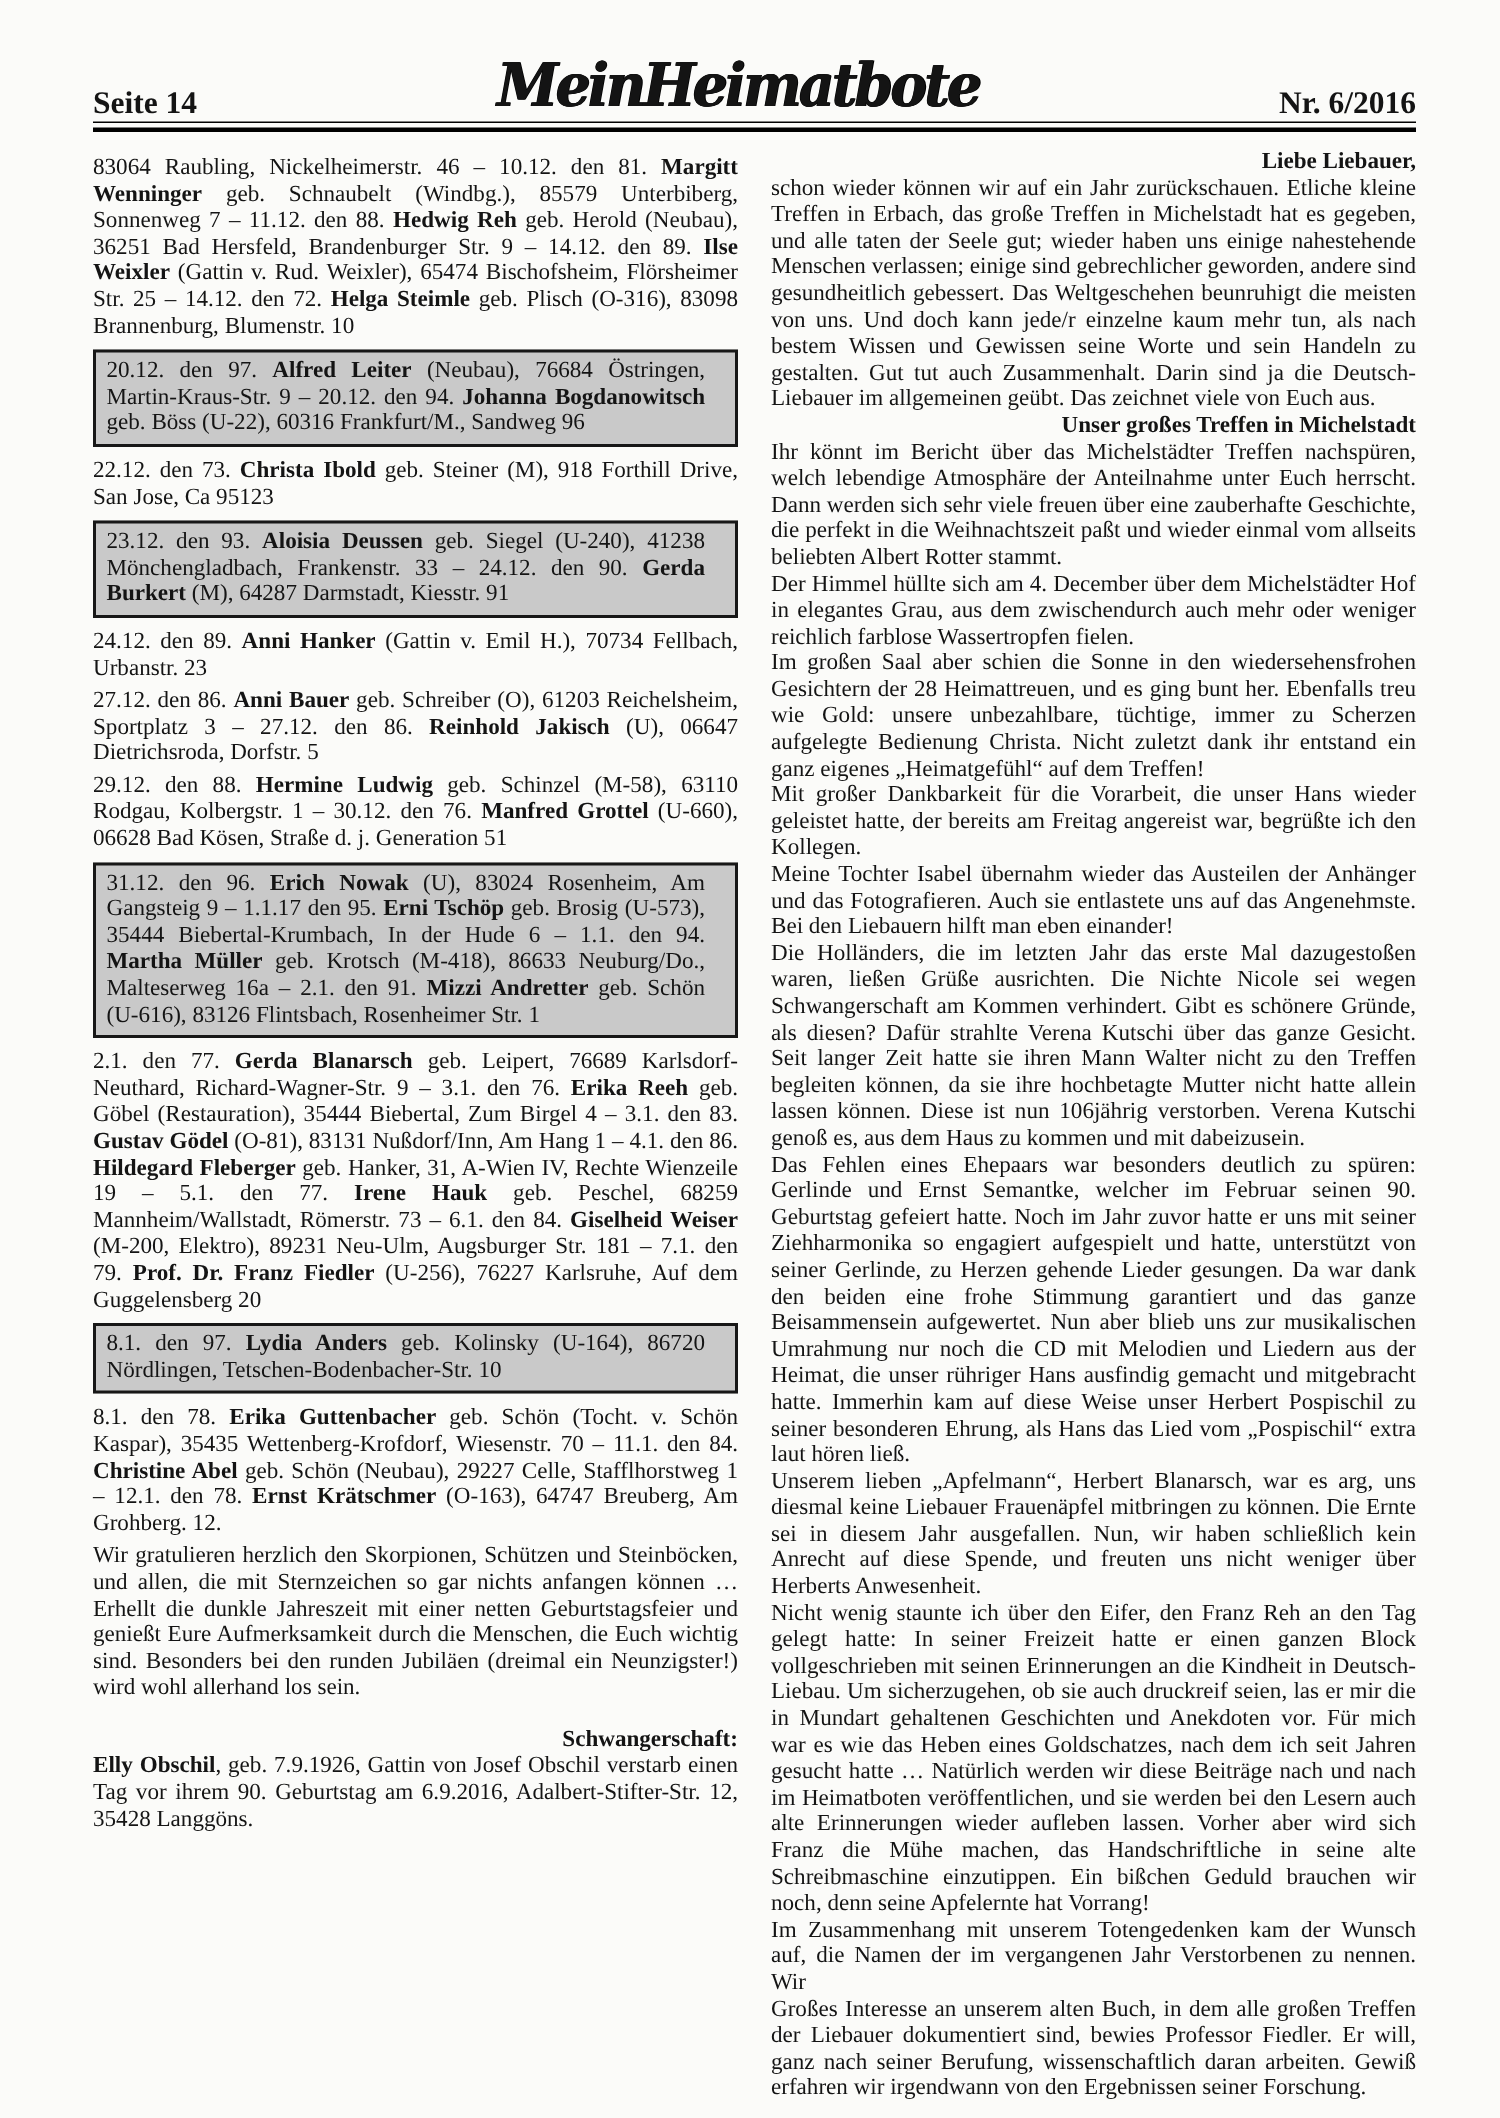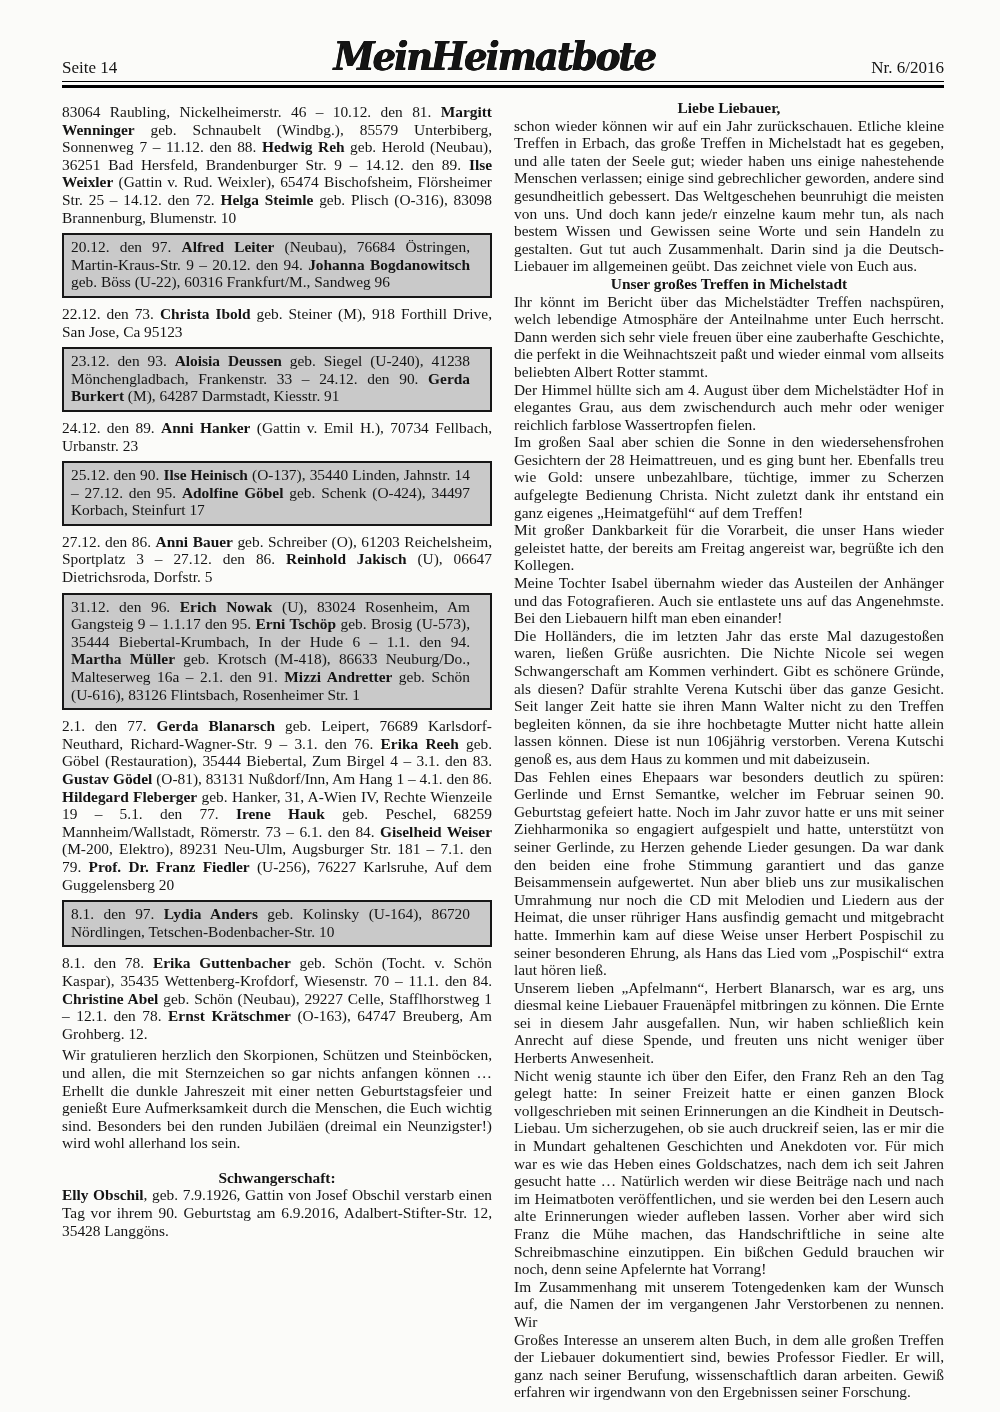--- a/index.html
+++ b/index.html
@@ -11,21 +11,21 @@
     overflow:hidden;
   }
   .page { padding:38px 56px 0 62px; }
 
   
   .header-row {
     display:flex; align-items:flex-end; justify-content:space-between;
     height:40px;
   }
   .page-label, .issue-label {
-    font-size:17px; line-height:20px; white-space:nowrap;
+    font-size:21px; line-height:20px; white-space:nowrap;font-weight:bold;
   }
   .masthead {
     font-family:"DejaVu Serif","Liberation Serif",serif;
     font-weight:bold; font-style:italic;
     font-size:37px; line-height:40px;
     letter-spacing:-2px;
     transform:scaleY(1.08);
     transform-origin:bottom center;
     text-shadow:0.6px 0 0 #000, -0.3px 0 0 #000;
     white-space:nowrap;
@@ -44,21 +44,21 @@
     text-align:justify;
     text-justify:inter-word;
   }
   .entry { margin:4px 0; }
   .box {
     background:#c9c9c9;
     border:2px solid #171717;
     padding:3px 20px 5px 7px;
     margin:7px 0;
   }
-  .heading { font-weight:bold; text-align:center; }
+  .heading { font-weight:bold; text-align:right; }
   .spacer { height:17px; }
   .blk b { font-weight:bold; }
 </style>
 </head>
 <body>
 
 <div class="page">
 
   <div class="header-row">
     <div class="page-label">Seite 14</div>
@@ -68,37 +68,37 @@
   <div class="rule-thin"></div>
   <div class="rule-thick"></div>
 
   <div class="columns">
     <div class="col" id="col-left">
         <p class="blk entry">83064 Raubling, Nickelheimerstr. 46 – 10.12. den 81. <b>Margitt Wenninger</b> geb. Schnaubelt (Windbg.), 85579 Unterbiberg, Sonnenweg 7 – 11.12. den 88. <b>Hedwig Reh</b> geb. Herold (Neubau), 36251 Bad Hersfeld, Brandenburger Str. 9 – 14.12. den 89. <b>Ilse Weixler</b> (Gattin v. Rud. Weixler), 65474 Bischofsheim, Flörsheimer Str. 25 – 14.12. den 72. <b>Helga Steimle</b> geb. Plisch (O-316), 83098 Brannenburg, Blumenstr. 10</p>
         <p class="blk box">20.12. den 97. <b>Alfred Leiter</b> (Neubau), 76684 Östringen, Martin-Kraus-Str. 9 – 20.12. den 94. <b>Johanna Bogdanowitsch</b> geb. Böss (U-22), 60316 Frankfurt/M., Sandweg 96</p>
         <p class="blk entry">22.12. den 73. <b>Christa Ibold</b> geb. Steiner (M), 918 Forthill Drive, San Jose, Ca 95123</p>
         <p class="blk box">23.12. den 93. <b>Aloisia Deussen</b> geb. Siegel (U-240), 41238 Mönchengladbach, Frankenstr. 33 – 24.12. den 90. <b>Gerda Burkert</b> (M), 64287 Darmstadt, Kiesstr. 91</p>
         <p class="blk entry">24.12. den 89. <b>Anni Hanker</b> (Gattin v. Emil H.), 70734 Fellbach, Urbanstr. 23</p>
-        <p class="blk box">25.12. den 90. <b>Ilse Heinisch</b> (O-137), 35440 Linden, Jahnstr. 14 – 27.12. den 95. <b>Adolfine Göbel</b> geb. Schenk (O-424), 34497 Korbach, Steinfurt 17</p>
         <p class="blk entry">27.12. den 86. <b>Anni Bauer</b> geb. Schreiber (O), 61203 Reichelsheim, Sportplatz 3 – 27.12. den 86. <b>Reinhold Jakisch</b> (U), 06647 Dietrichsroda, Dorfstr. 5</p>
+        <p class="blk entry">29.12. den 88. <b>Hermine Ludwig</b> geb. Schinzel (M-58), 63110 Rodgau, Kolbergstr. 1 – 30.12. den 76. <b>Manfred Grottel</b> (U-660), 06628 Bad Kösen, Straße d. j. Generation 51</p>
         <p class="blk box">31.12. den 96. <b>Erich Nowak</b> (U), 83024 Rosenheim, Am Gangsteig 9 – 1.1.17 den 95. <b>Erni Tschöp</b> geb. Brosig (U-573), 35444 Biebertal-Krumbach, In der Hude 6 – 1.1. den 94. <b>Martha Müller</b> geb. Krotsch (M-418), 86633 Neuburg/Do., Malteserweg 16a – 2.1. den 91. <b>Mizzi Andretter</b> geb. Schön (U-616), 83126 Flintsbach, Rosenheimer Str. 1</p>
         <p class="blk entry">2.1. den 77. <b>Gerda Blanarsch</b> geb. Leipert, 76689 Karlsdorf-Neuthard, Richard-Wagner-Str. 9 – 3.1. den 76. <b>Erika Reeh</b> geb. Göbel (Restauration), 35444 Biebertal, Zum Birgel 4 – 3.1. den 83. <b>Gustav Gödel</b> (O-81), 83131 Nußdorf/Inn, Am Hang 1 – 4.1. den 86. <b>Hildegard Fleberger</b> geb. Hanker, 31, A-Wien IV, Rechte Wienzeile 19 – 5.1. den 77. <b>Irene Hauk</b> geb. Peschel, 68259 Mannheim/Wallstadt, Römerstr. 73 – 6.1. den 84. <b>Giselheid Weiser</b> (M-200, Elektro), 89231 Neu-Ulm, Augsburger Str. 181 – 7.1. den 79. <b>Prof. Dr. Franz Fiedler</b> (U-256), 76227 Karlsruhe, Auf dem Guggelensberg 20</p>
         <p class="blk box">8.1. den 97. <b>Lydia Anders</b> geb. Kolinsky (U-164), 86720 Nördlingen, Tetschen-Bodenbacher-Str. 10</p>
         <p class="blk entry">8.1. den 78. <b>Erika Guttenbacher</b> geb. Schön (Tocht. v. Schön Kaspar), 35435 Wettenberg-Krofdorf, Wiesenstr. 70 – 11.1. den 84. <b>Christine Abel</b> geb. Schön (Neubau), 29227 Celle, Stafflhorstweg 1 – 12.1. den 78. <b>Ernst Krätschmer</b> (O-163), 64747 Breuberg, Am Grohberg. 12.</p>
         <p class="blk para">Wir gratulieren herzlich den Skorpionen, Schützen und Steinböcken, und allen, die mit Sternzeichen so gar nichts anfangen können … Erhellt die dunkle Jahreszeit mit einer netten Geburtstagsfeier und genießt Eure Aufmerksamkeit durch die Menschen, die Euch wichtig sind. Besonders bei den runden Jubiläen (dreimal ein Neunzigster!) wird wohl allerhand los sein.</p>
         <p class="blk spacer"></p>
         <p class="blk heading"><b>Schwangerschaft:</b></p>
         <p class="blk para"><b>Elly Obschil</b>, geb. 7.9.1926, Gattin von Josef Obschil verstarb einen Tag vor ihrem 90. Geburtstag am 6.9.2016, Adalbert-Stifter-Str. 12, 35428 Langgöns.</p>
       </div>
     <div class="col" id="col-right">
         <p class="blk heading"><b>Liebe Liebauer,</b></p>
         <p class="blk para">schon wieder können wir auf ein Jahr zurückschauen. Etliche kleine Treffen in Erbach, das große Treffen in Michelstadt hat es gegeben, und alle taten der Seele gut; wieder haben uns einige nahestehende Menschen verlassen; einige sind gebrechlicher geworden, andere sind gesundheitlich gebessert. Das Weltgeschehen beunruhigt die meisten von uns. Und doch kann jede/r einzelne kaum mehr tun, als nach bestem Wissen und Gewissen seine Worte und sein Handeln zu gestalten. Gut tut auch Zusammenhalt. Darin sind ja die Deutsch-Liebauer im allgemeinen geübt. Das zeichnet viele von Euch aus.</p>
         <p class="blk heading"><b>Unser großes Treffen in Michelstadt</b></p>
         <p class="blk para">Ihr könnt im Bericht über das Michelstädter Treffen nachspüren, welch lebendige Atmosphäre der Anteilnahme unter Euch herrscht. Dann werden sich sehr viele freuen über eine zauberhafte Geschichte, die perfekt in die Weihnachtszeit paßt und wieder einmal vom allseits beliebten Albert Rotter stammt.</p>
-        <p class="blk para">Der Himmel hüllte sich am 4. August über dem Michelstädter Hof in elegantes Grau, aus dem zwischendurch auch mehr oder weniger reichlich farblose Wassertropfen fielen.</p>
+        <p class="blk para">Der Himmel hüllte sich am 4. December über dem Michelstädter Hof in elegantes Grau, aus dem zwischendurch auch mehr oder weniger reichlich farblose Wassertropfen fielen.</p>
         <p class="blk para">Im großen Saal aber schien die Sonne in den wiedersehensfrohen Gesichtern der 28 Heimattreuen, und es ging bunt her. Ebenfalls treu wie Gold: unsere unbezahlbare, tüchtige, immer zu Scherzen aufgelegte Bedienung Christa. Nicht zuletzt dank ihr entstand ein ganz eigenes „Heimatgefühl“ auf dem Treffen!</p>
         <p class="blk para">Mit großer Dankbarkeit für die Vorarbeit, die unser Hans wieder geleistet hatte, der bereits am Freitag angereist war, begrüßte ich den Kollegen.</p>
         <p class="blk para">Meine Tochter Isabel übernahm wieder das Austeilen der Anhänger und das Fotografieren. Auch sie entlastete uns auf das Angenehmste. Bei den Liebauern hilft man eben einander!</p>
         <p class="blk para">Die Holländers, die im letzten Jahr das erste Mal dazugestoßen waren, ließen Grüße ausrichten. Die Nichte Nicole sei wegen Schwangerschaft am Kommen verhindert. Gibt es schönere Gründe, als diesen? Dafür strahlte Verena Kutschi über das ganze Gesicht. Seit langer Zeit hatte sie ihren Mann Walter nicht zu den Treffen begleiten können, da sie ihre hochbetagte Mutter nicht hatte allein lassen können. Diese ist nun 106jährig verstorben. Verena Kutschi genoß es, aus dem Haus zu kommen und mit dabeizusein.</p>
         <p class="blk para">Das Fehlen eines Ehepaars war besonders deutlich zu spüren: Gerlinde und Ernst Semantke, welcher im Februar seinen 90. Geburtstag gefeiert hatte. Noch im Jahr zuvor hatte er uns mit seiner Ziehharmonika so engagiert aufgespielt und hatte, unterstützt von seiner Gerlinde, zu Herzen gehende Lieder gesungen. Da war dank den beiden eine frohe Stimmung garantiert und das ganze Beisammensein aufgewertet. Nun aber blieb uns zur musikalischen Umrahmung nur noch die CD mit Melodien und Liedern aus der Heimat, die unser rühriger Hans ausfindig gemacht und mitgebracht hatte. Immerhin kam auf diese Weise unser Herbert Pospischil zu seiner besonderen Ehrung, als Hans das Lied vom „Pospischil“ extra laut hören ließ.</p>
         <p class="blk para">Unserem lieben „Apfelmann“, Herbert Blanarsch, war es arg, uns diesmal keine Liebauer Frauenäpfel mitbringen zu können. Die Ernte sei in diesem Jahr ausgefallen. Nun, wir haben schließlich kein Anrecht auf diese Spende, und freuten uns nicht weniger über Herberts Anwesenheit.</p>
         <p class="blk para">Nicht wenig staunte ich über den Eifer, den Franz Reh an den Tag gelegt hatte: In seiner Freizeit hatte er einen ganzen Block vollgeschrieben mit seinen Erinnerungen an die Kindheit in Deutsch-Liebau. Um sicherzugehen, ob sie auch druckreif seien, las er mir die in Mundart gehaltenen Geschichten und Anekdoten vor. Für mich war es wie das Heben eines Goldschatzes, nach dem ich seit Jahren gesucht hatte … Natürlich werden wir diese Beiträge nach und nach im Heimatboten veröffentlichen, und sie werden bei den Lesern auch alte Erinnerungen wieder aufleben lassen. Vorher aber wird sich Franz die Mühe machen, das Handschriftliche in seine alte Schreibmaschine einzutippen. Ein bißchen Geduld brauchen wir noch, denn seine Apfelernte hat Vorrang!</p>
         <p class="blk para">Im Zusammenhang mit unserem Totengedenken kam der Wunsch auf, die Namen der im vergangenen Jahr Verstorbenen zu nennen. Wir</p>
         <p class="blk para">Großes Interesse an unserem alten Buch, in dem alle großen Treffen der Liebauer dokumentiert sind, bewies Professor Fiedler. Er will, ganz nach seiner Berufung, wissenschaftlich daran arbeiten. Gewiß erfahren wir irgendwann von den Ergebnissen seiner Forschung.</p>
       </div>

